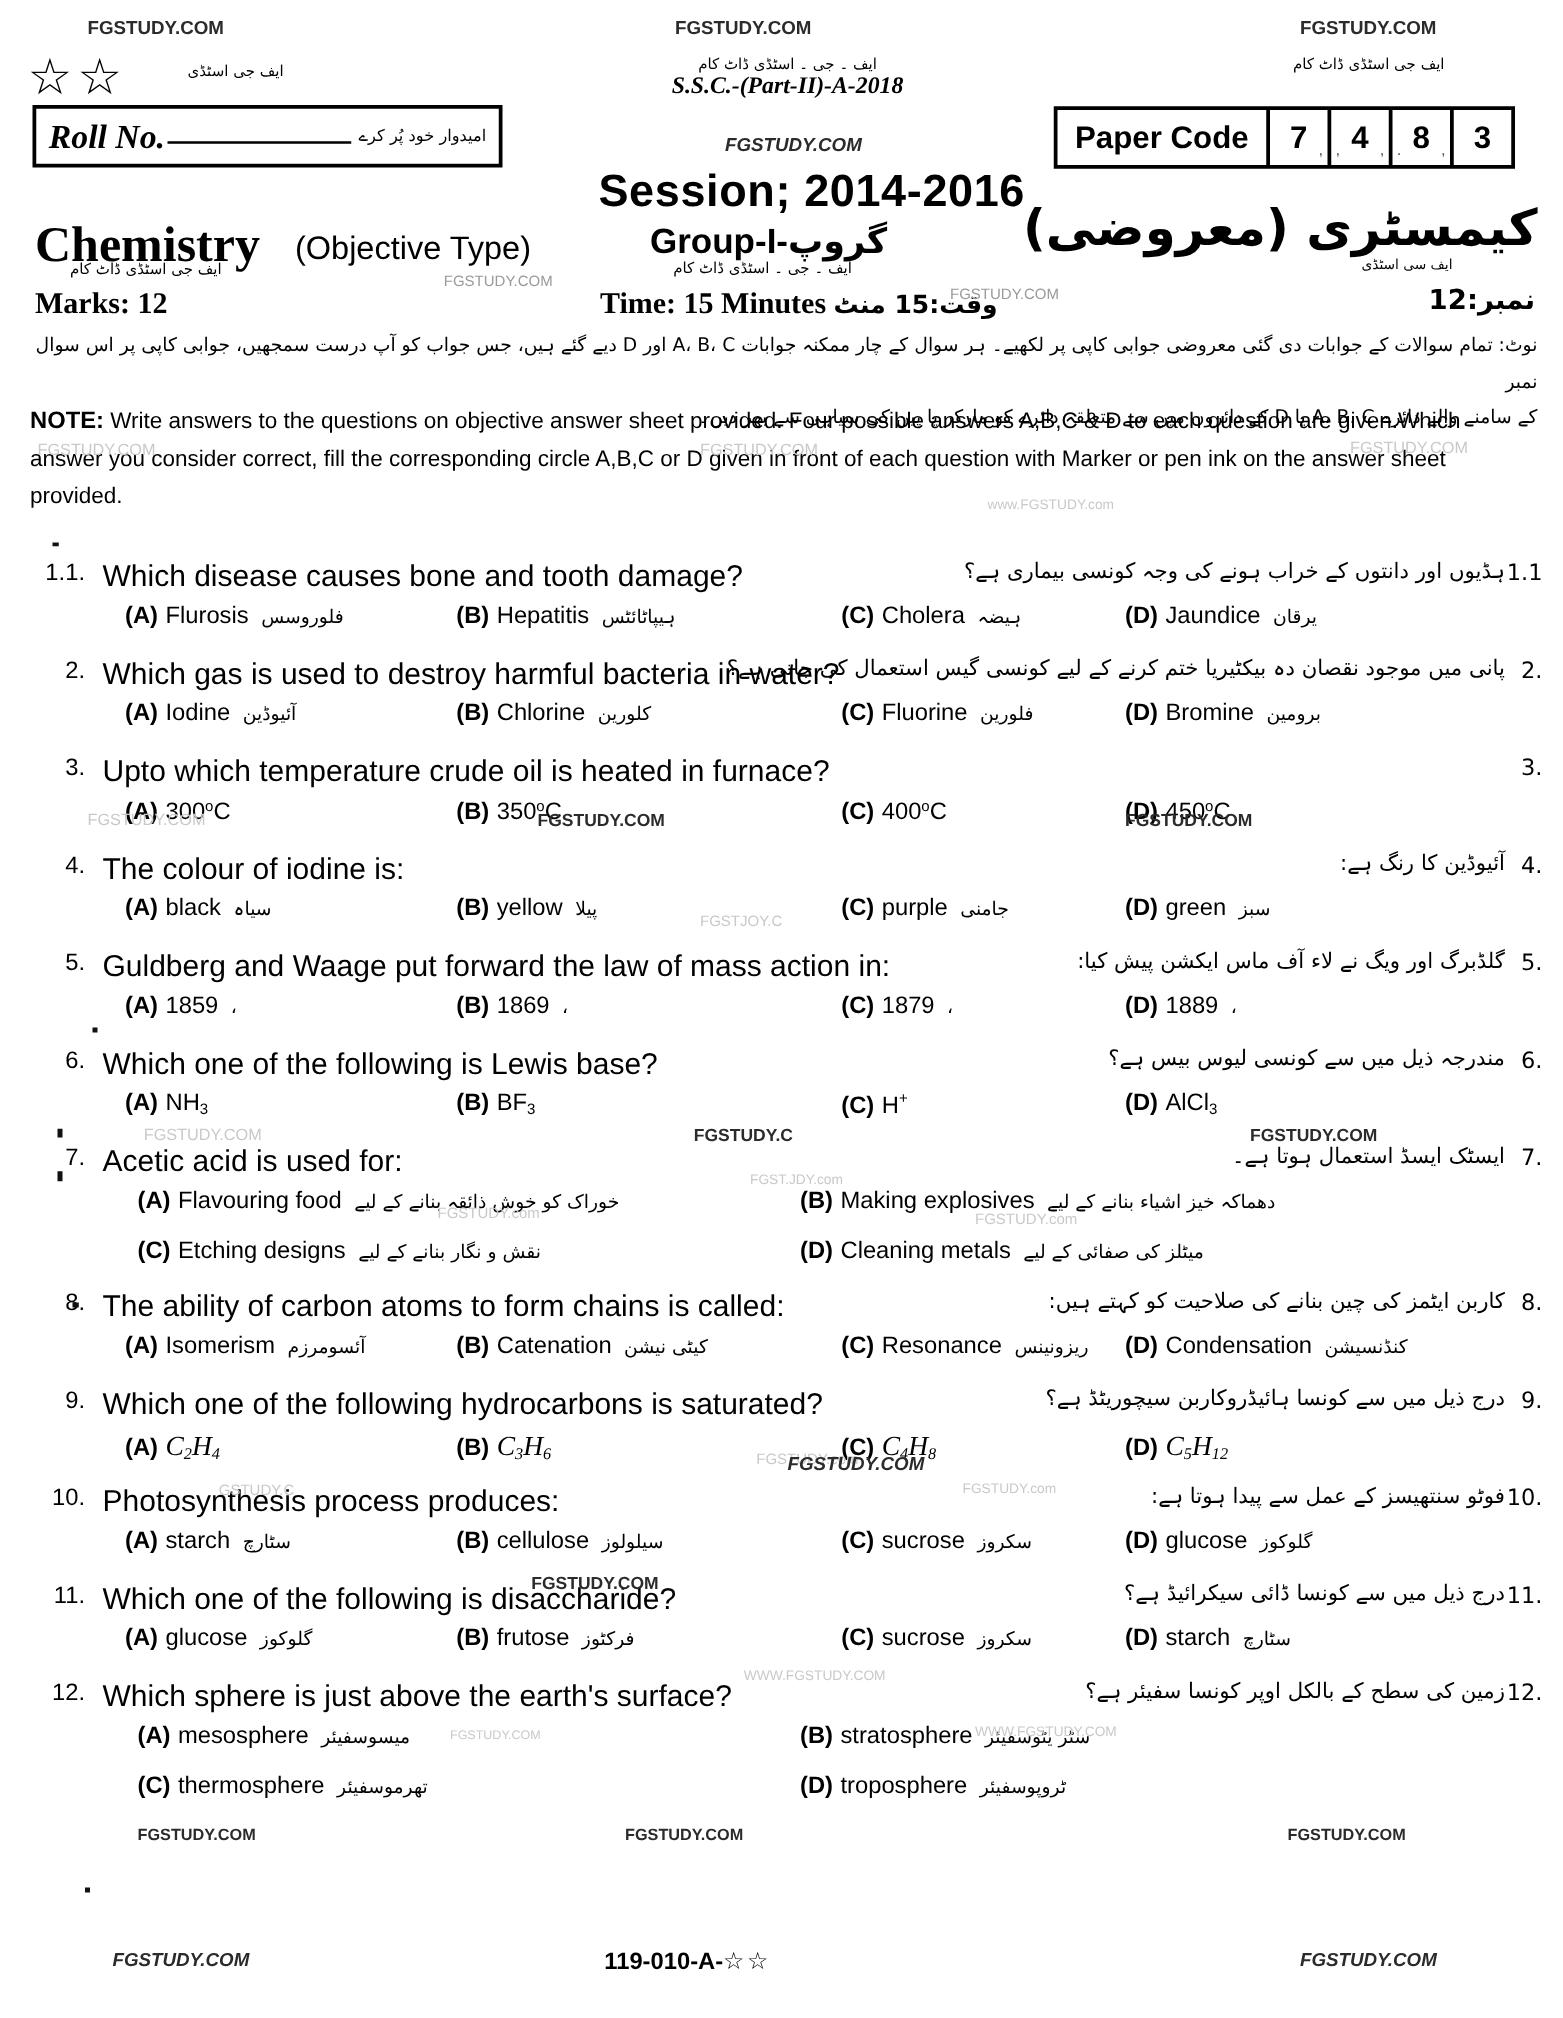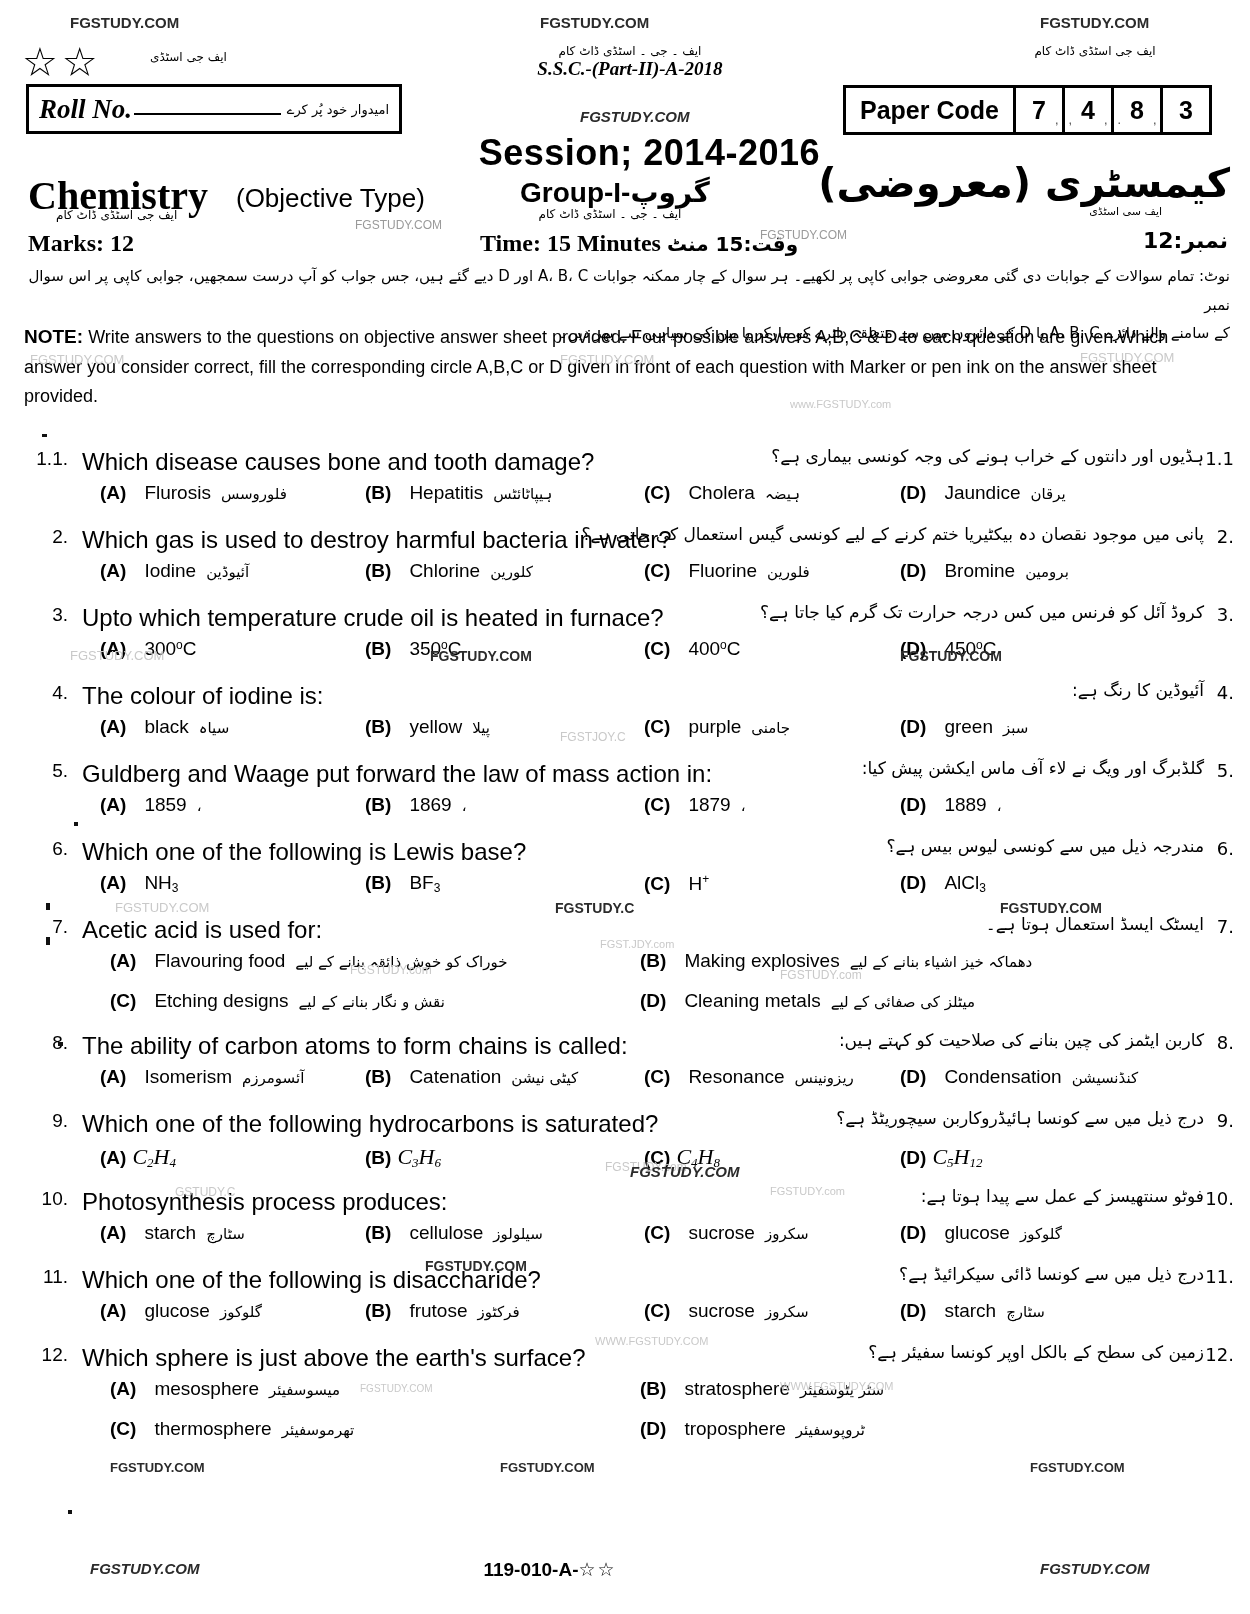--- a/index.html
+++ b/index.html
@@ -169,35 +169,35 @@
   .qtext-ur{
     position:absolute;right:46px;top:-2px;
     font-size:17px;direction:rtl;
     font-family:"DejaVu Sans", sans-serif;white-space:nowrap;
   }
 
   .opts{position:relative;height:38px;}
   .opts.two-row{height:76px;}
   .opt{position:absolute;font-size:19px;white-space:nowrap;}
   .opt .lab{font-weight:bold;}
-  .opt .txt{margin-left:18px;}
+  .opt .txt{margin-left:6px;}
   .opt .ur{
     margin-left:10px;font-size:15px;
     font-family:"DejaVu Sans", sans-serif;direction:rtl;
   }
   .opt .frm{font-family:"Liberation Serif", serif;font-style:italic;font-size:22px;margin-left:6px;}
   .opt .frm sub{font-size:13px;}
   .opt .deg{vertical-align:6px;font-size:12px;}
   .opt sub{font-size:12px;vertical-align:-3px;}
   .opt sup{font-size:12px;}
 
   
   .c1{left:100px;}
   .c2{left:365px;}
-  .c3{left:644px;}
+  .c3{left:673px;}
   .c4{left:900px;}
   
   .w1{left:110px;}
   .w2{left:640px;}
   .row2{top:40px;}
 
   
   .footer{
     position:absolute;left:0;top:1558px;width:1100px;text-align:center;
     font-weight:bold;font-size:19px;
@@ -315,21 +315,20 @@
           <div class="opt c2"><span class="lab">(B)</span><span class="txt">Chlorine</span><span class="ur">کلورین</span></div>
           <div class="opt c3"><span class="lab">(C)</span><span class="txt">Fluorine</span><span class="ur">فلورین</span></div>
           <div class="opt c4"><span class="lab">(D)</span><span class="txt">Bromine</span><span class="ur">برومین</span></div>
         </div>
       </div>
       <div class="q">
         <div class="qhead">
           <span class="qnum">3.</span>
           <span class="qtext">Upto which temperature crude oil is heated in furnace?</span>
           <span class="qnum-ur">3.</span>
-          <span class="qtext-ur">کروڈ آئل کو فرنس میں کس درجہ حرارت تک گرم کیا جاتا ہے؟</span>
         </div>
         <div class="opts">
           <div class="opt c1"><span class="lab">(A)</span><span class="txt">300<span class="deg">o</span>C</span></div>
           <div class="opt c2"><span class="lab">(B)</span><span class="txt">350<span class="deg">o</span>C</span></div>
           <div class="opt c3"><span class="lab">(C)</span><span class="txt">400<span class="deg">o</span>C</span></div>
           <div class="opt c4"><span class="lab">(D)</span><span class="txt">450<span class="deg">o</span>C</span></div>
         </div>
       </div>
       <div class="q">
         <div class="qhead">

